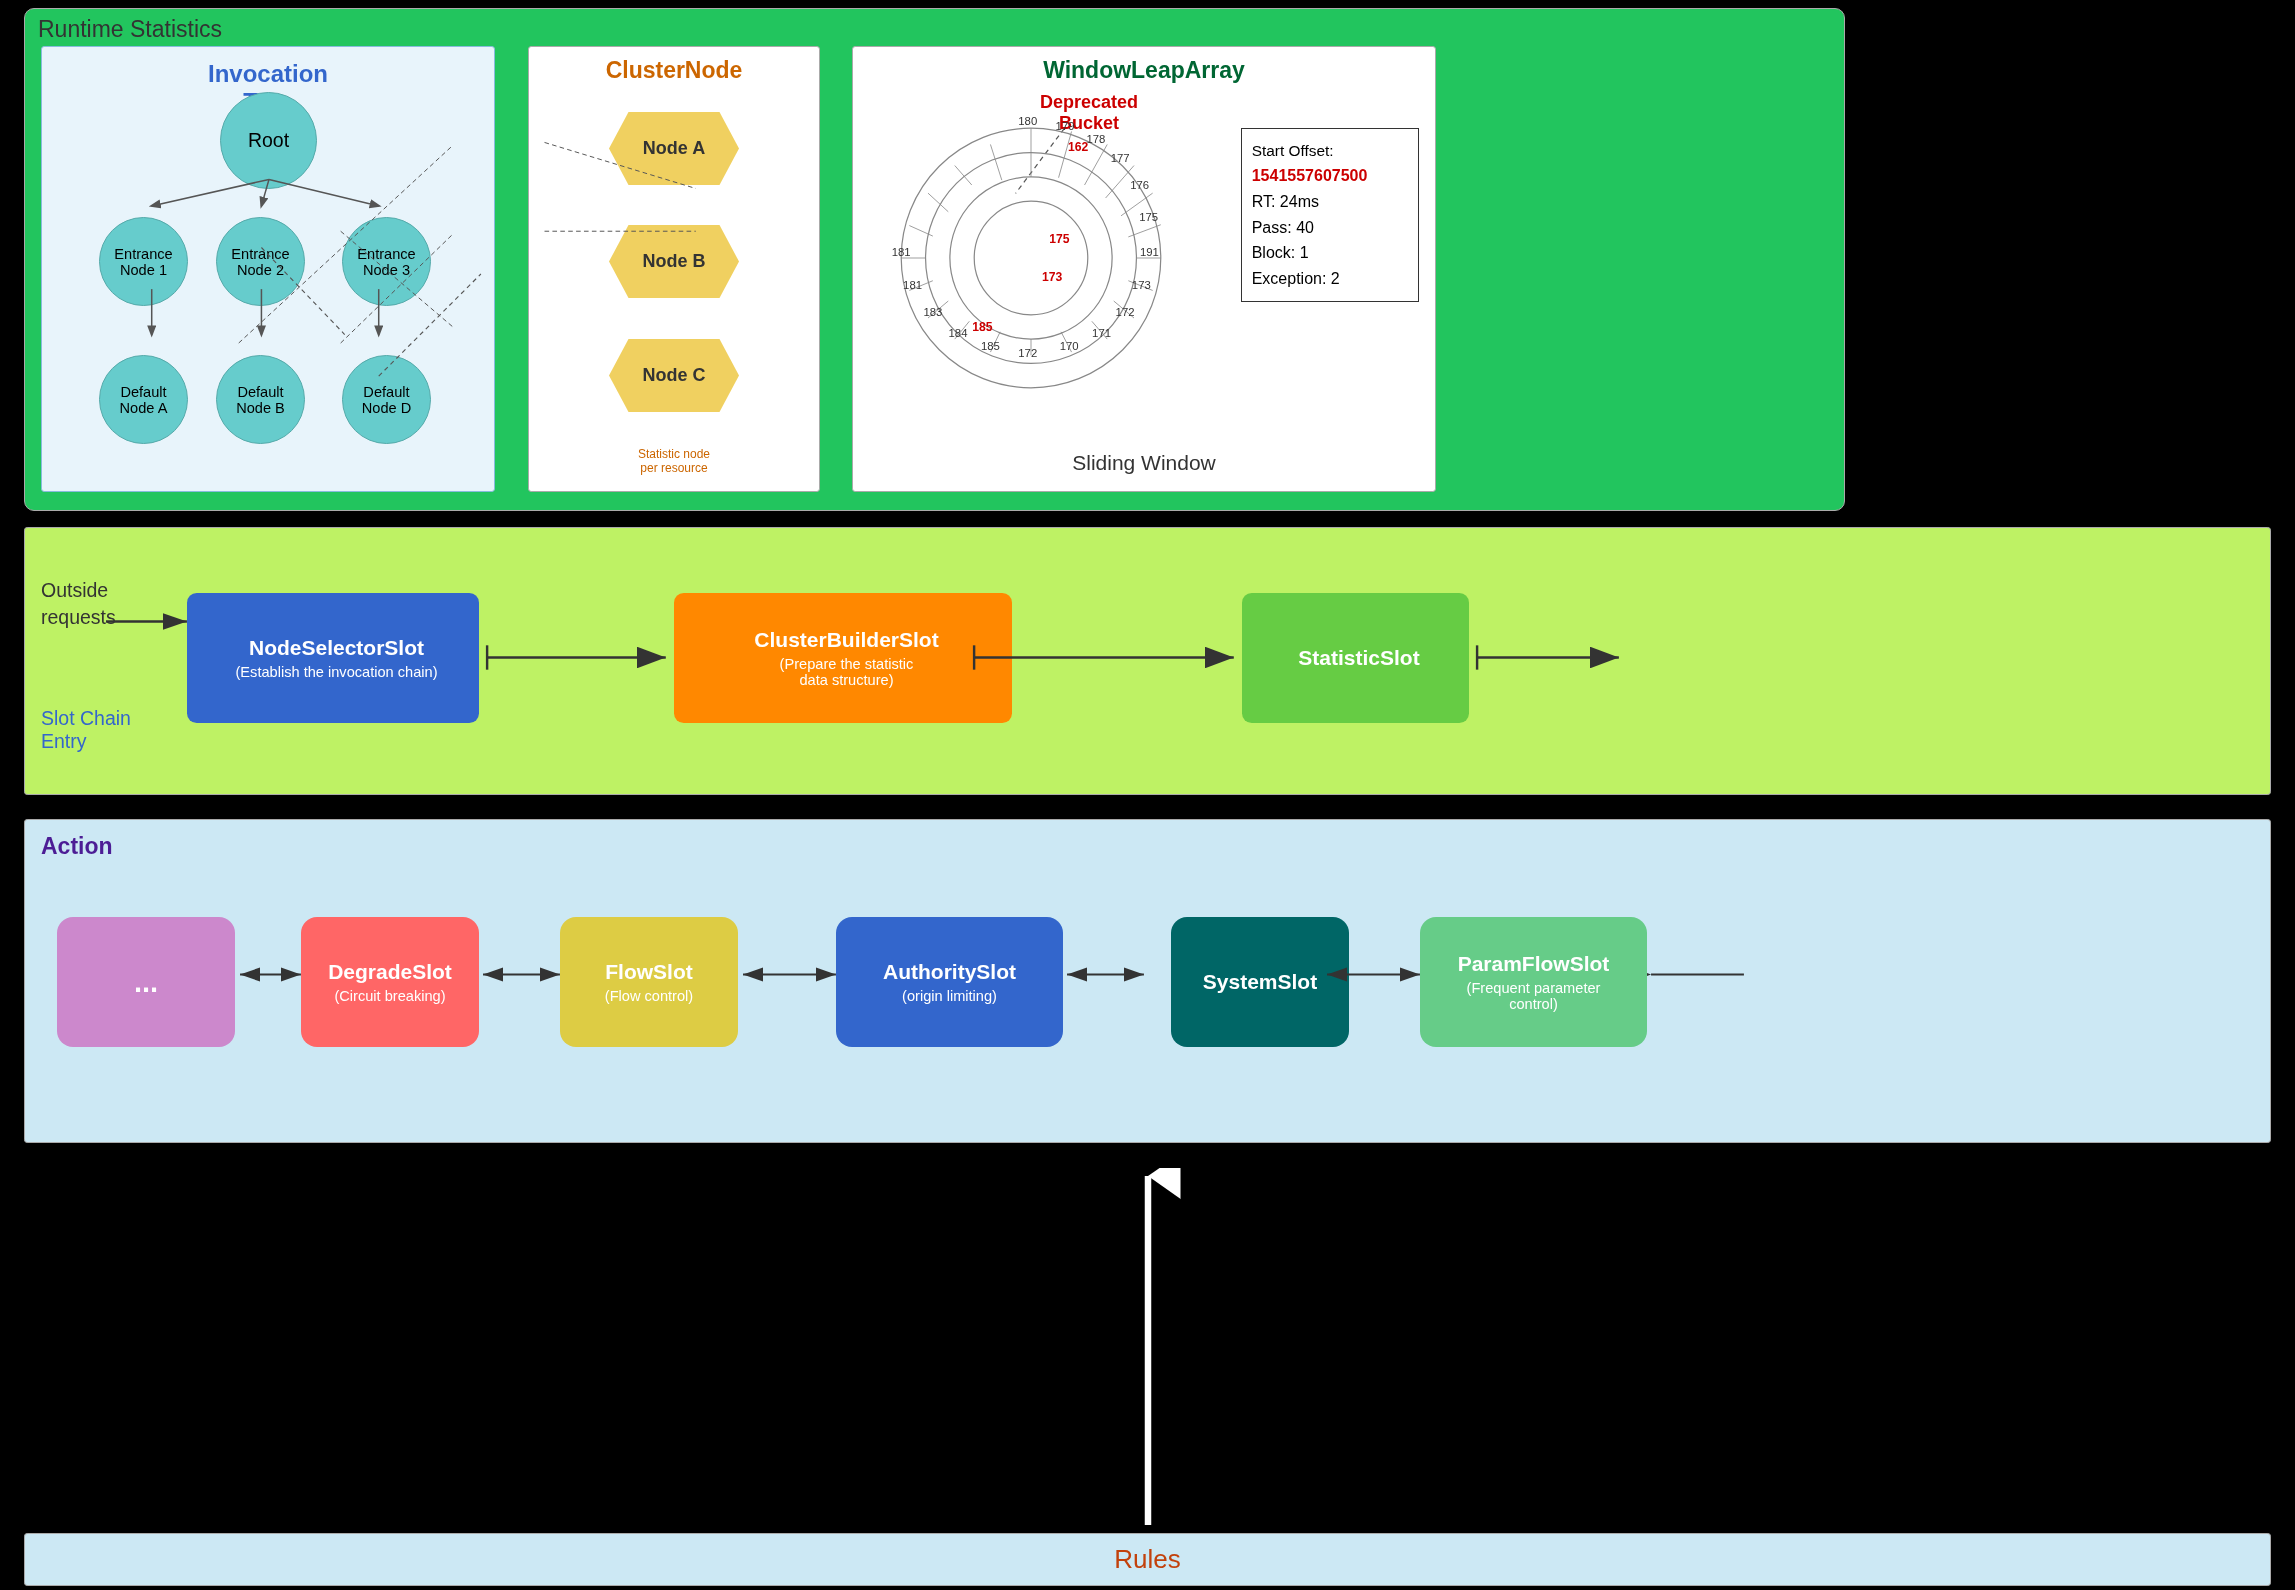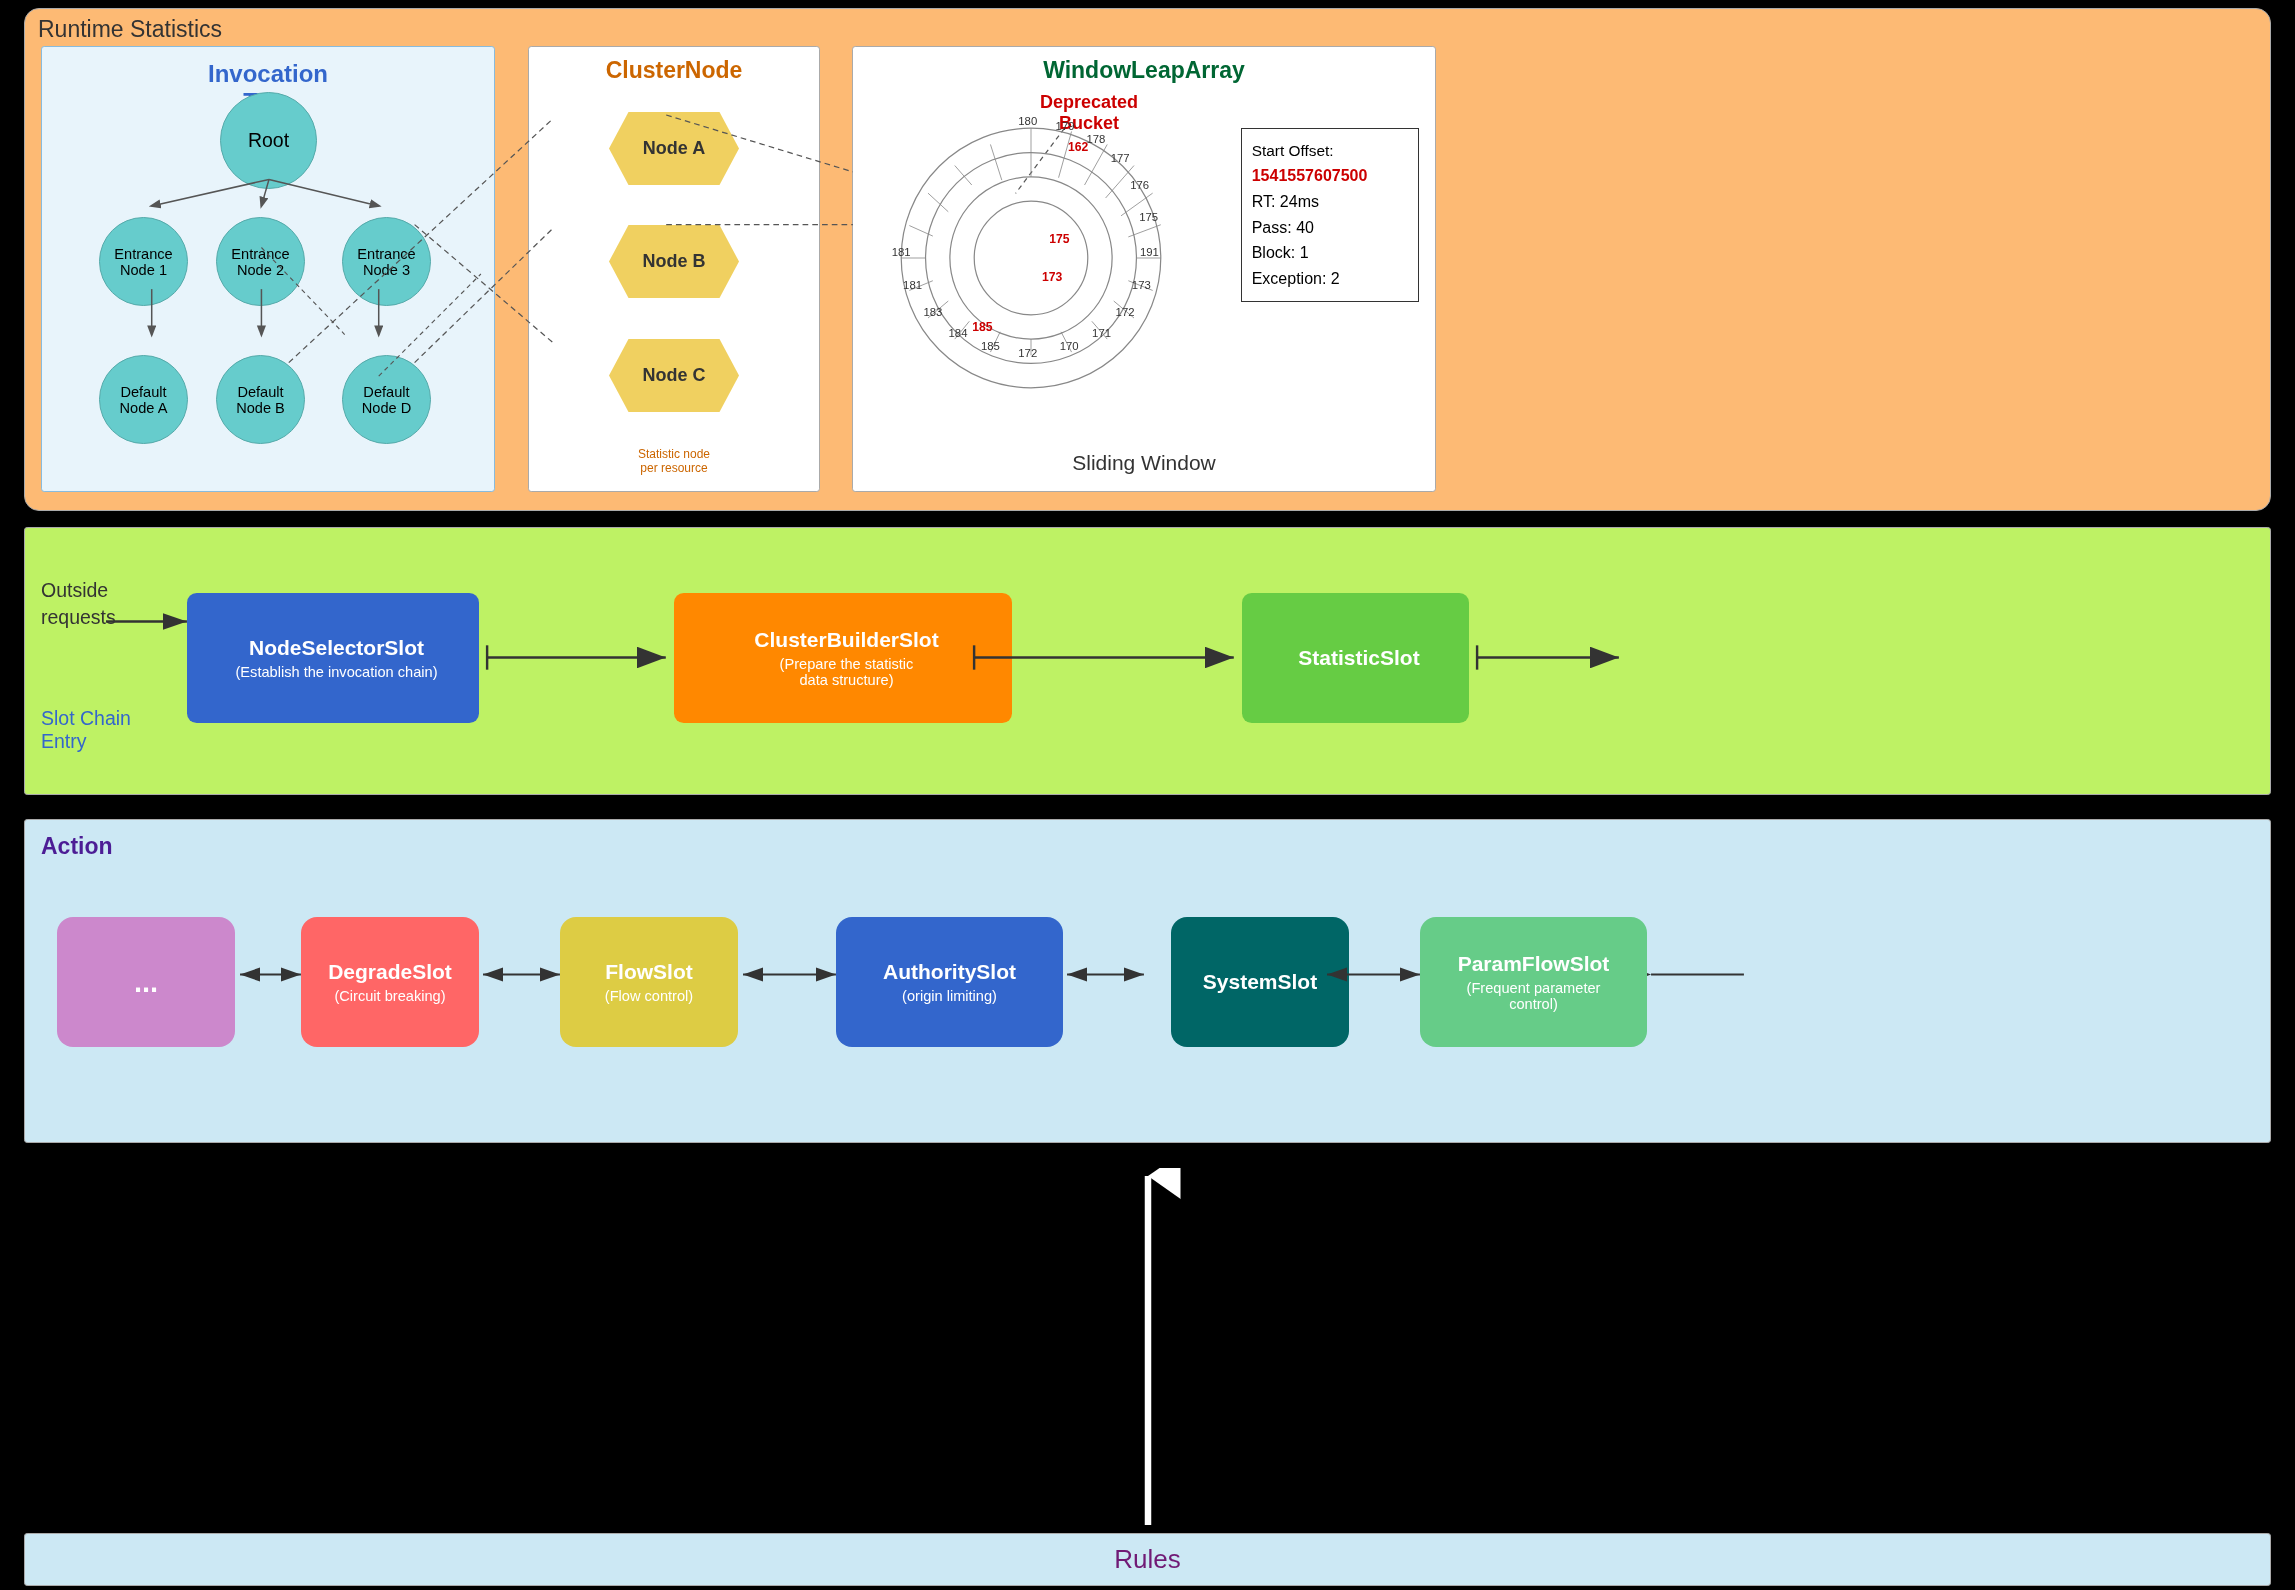--- a/index.html
+++ b/index.html
@@ -17,25 +17,25 @@
       top: 0; left: 0;
       width: 2295px;
       height: 1591px;
       background: #000;
     }
 
     
     .runtime-section {
       position: absolute;
       top: 8px; left: 24px;
-      width: 2247px;
+      width: 1821px;
       height: 503px;
-      background: #fdba74;
+      background: #22c55e;
       border: 1.6px solid #aaa;
-      border-radius: 15px;
+      border-radius: 10px;
     }
 
     .runtime-label {
       position: absolute;
       top: 6.5px; left: 13px;
       font-size: 23px;
       color: #333;
       font-weight: normal;
     }
 
@@ -378,21 +378,21 @@
       background: #cce8f4;
       border: 1.6px solid #aaa;
       border-radius: 3.2px;
       display: flex;
       align-items: center;
       justify-content: center;
     }
 
     .rules-label {
       font-size: 26px;
-      color: #701a75;
+      color: #c2410c;
     }
 
     
     .black-bar-1 {
       position: absolute;
       top: 519px; left: 0;
       width: 2295px; height: 14.6px;
       background: #000;
     }
     .black-bar-2 {

